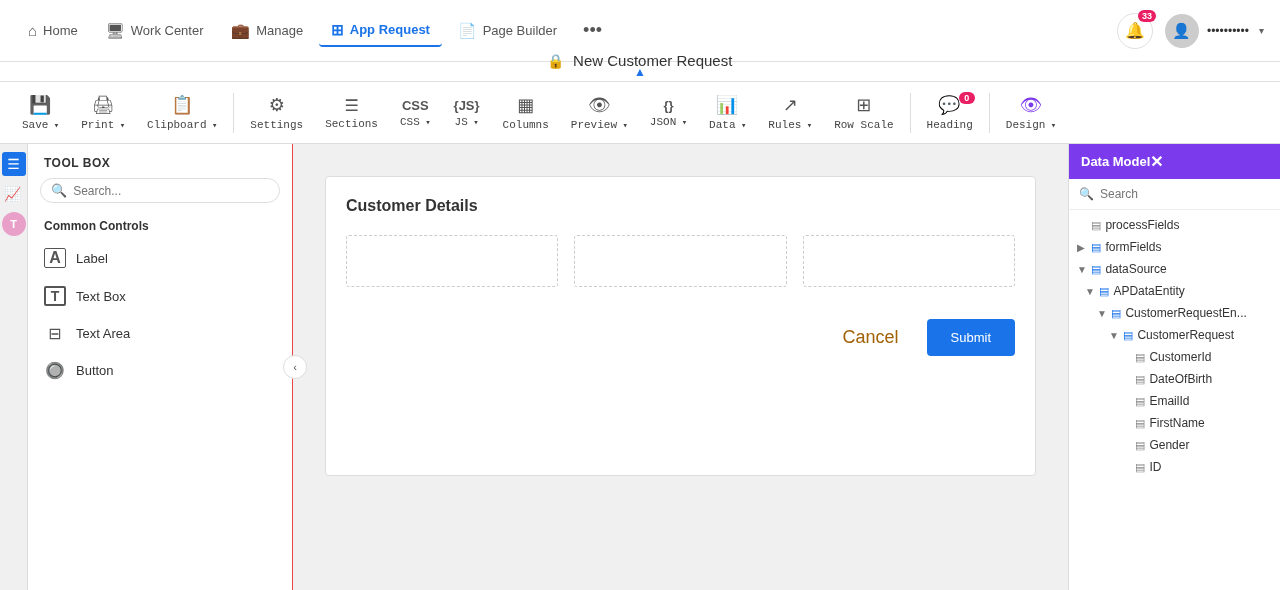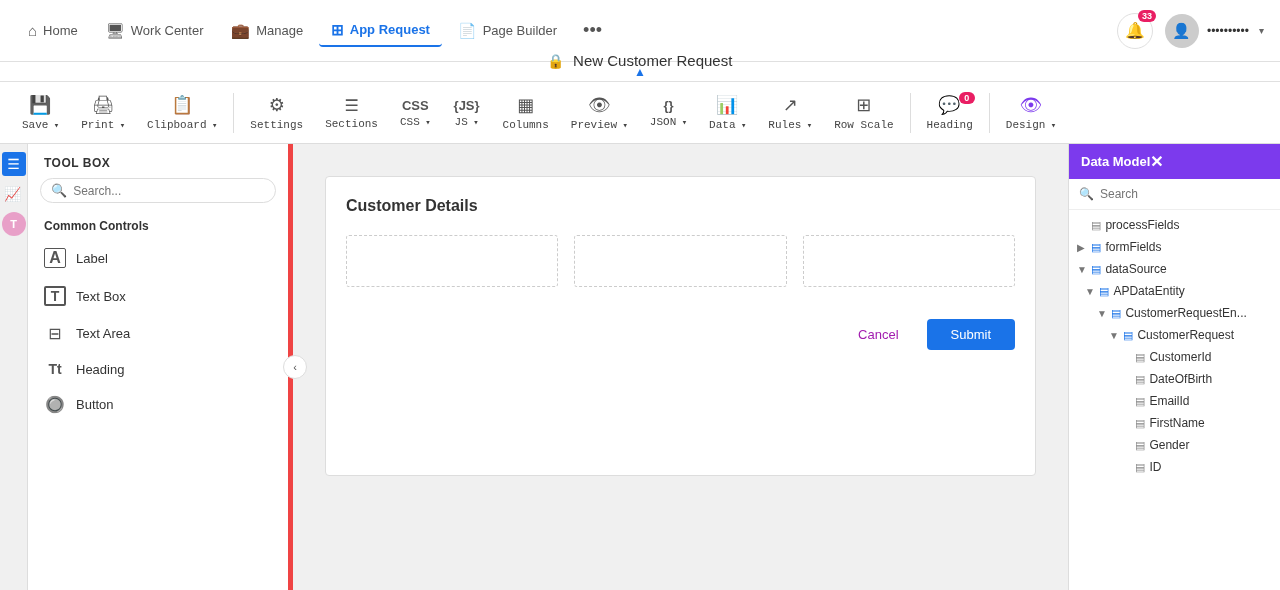--- a/index.html
+++ b/index.html
@@ -77,21 +77,21 @@
       display: flex; flex-direction: column; align-items: center; padding-top: 8px; gap: 6px;
     }
     .left-sidebar-icon {
       width: 24px; height: 24px; display: flex; align-items: center; justify-content: center;
       border-radius: 3px; cursor: pointer; font-size: 14px; color: #555;
     }
     .left-sidebar-icon.active { background: #1a73e8; color: #fff; }
 
     
     .toolbox-panel {
-      width: 265px; background: #fff; border-right: 5px solid #ef4444;
+      width: 265px; background: #fff; border-right: 1px solid #ef4444;
       display: flex; flex-direction: column; overflow: hidden;
     }
     .toolbox-header {
       padding: 12px 16px 8px; font-weight: 700; font-size: 12px; color: #333;
       text-transform: uppercase; letter-spacing: 0.5px;
     }
     .toolbox-search {
       margin: 0 12px 10px; display: flex; align-items: center;
       border: 1px solid #ddd; border-radius: 20px; padding: 4px 10px; gap: 6px;
     }
@@ -125,22 +125,22 @@
     }
     .form-title { font-size: 16px; font-weight: 600; color: #333; margin-bottom: 20px; }
     .form-row { display: flex; gap: 16px; margin-bottom: 16px; }
     .form-cell {
       flex: 1; border: 1px dashed #ccc; border-radius: 3px; min-height: 52px;
     }
     .form-actions {
       display: flex; justify-content: flex-end; gap: 12px; margin-top: 24px; padding-top: 8px;
     }
     .btn-cancel {
-      background: transparent; border: none; color: #a21caf; padding: 8px 16px;
-      cursor: pointer; font-size: 13px; border-radius: 4px;
+      background: transparent; border: none; color: #a16207; padding: 8px 16px;
+      cursor: pointer; font-size: 18px; border-radius: 4px;
     }
     .btn-submit {
       background: #1a73e8; color: #fff; border: none; padding: 8px 24px;
       cursor: pointer; font-size: 13px; border-radius: 4px; font-weight: 500;
     }
 
     
     .data-model-panel {
       width: 212px; background: #fff; border-left: 1px solid #ddd;
       display: flex; flex-direction: column; overflow: hidden;
@@ -315,24 +315,20 @@
         </div>
         <div class="toolbox-item">
           <span class="toolbox-item-icon" style="font-size:14px; font-weight:bold; border:2px solid #555; padding:0 3px; border-radius:2px;">T</span>
           <span>Text Box</span>
         </div>
         <div class="toolbox-item">
           <span class="toolbox-item-icon">⊟</span>
           <span>Text Area</span>
         </div>
         <div class="toolbox-item">
-          <span class="toolbox-item-icon" style="font-size:14px; font-weight:bold;">Tt</span>
-          <span>Heading</span>
-        </div>
-        <div class="toolbox-item">
           <span class="toolbox-item-icon">🔘</span>
           <span>Button</span>
         </div>
       </div>
     </div>
     <div class="collapse-arrow">‹</div>
   </div>
 
   <div class="canvas-area">
     <div class="form-canvas">

